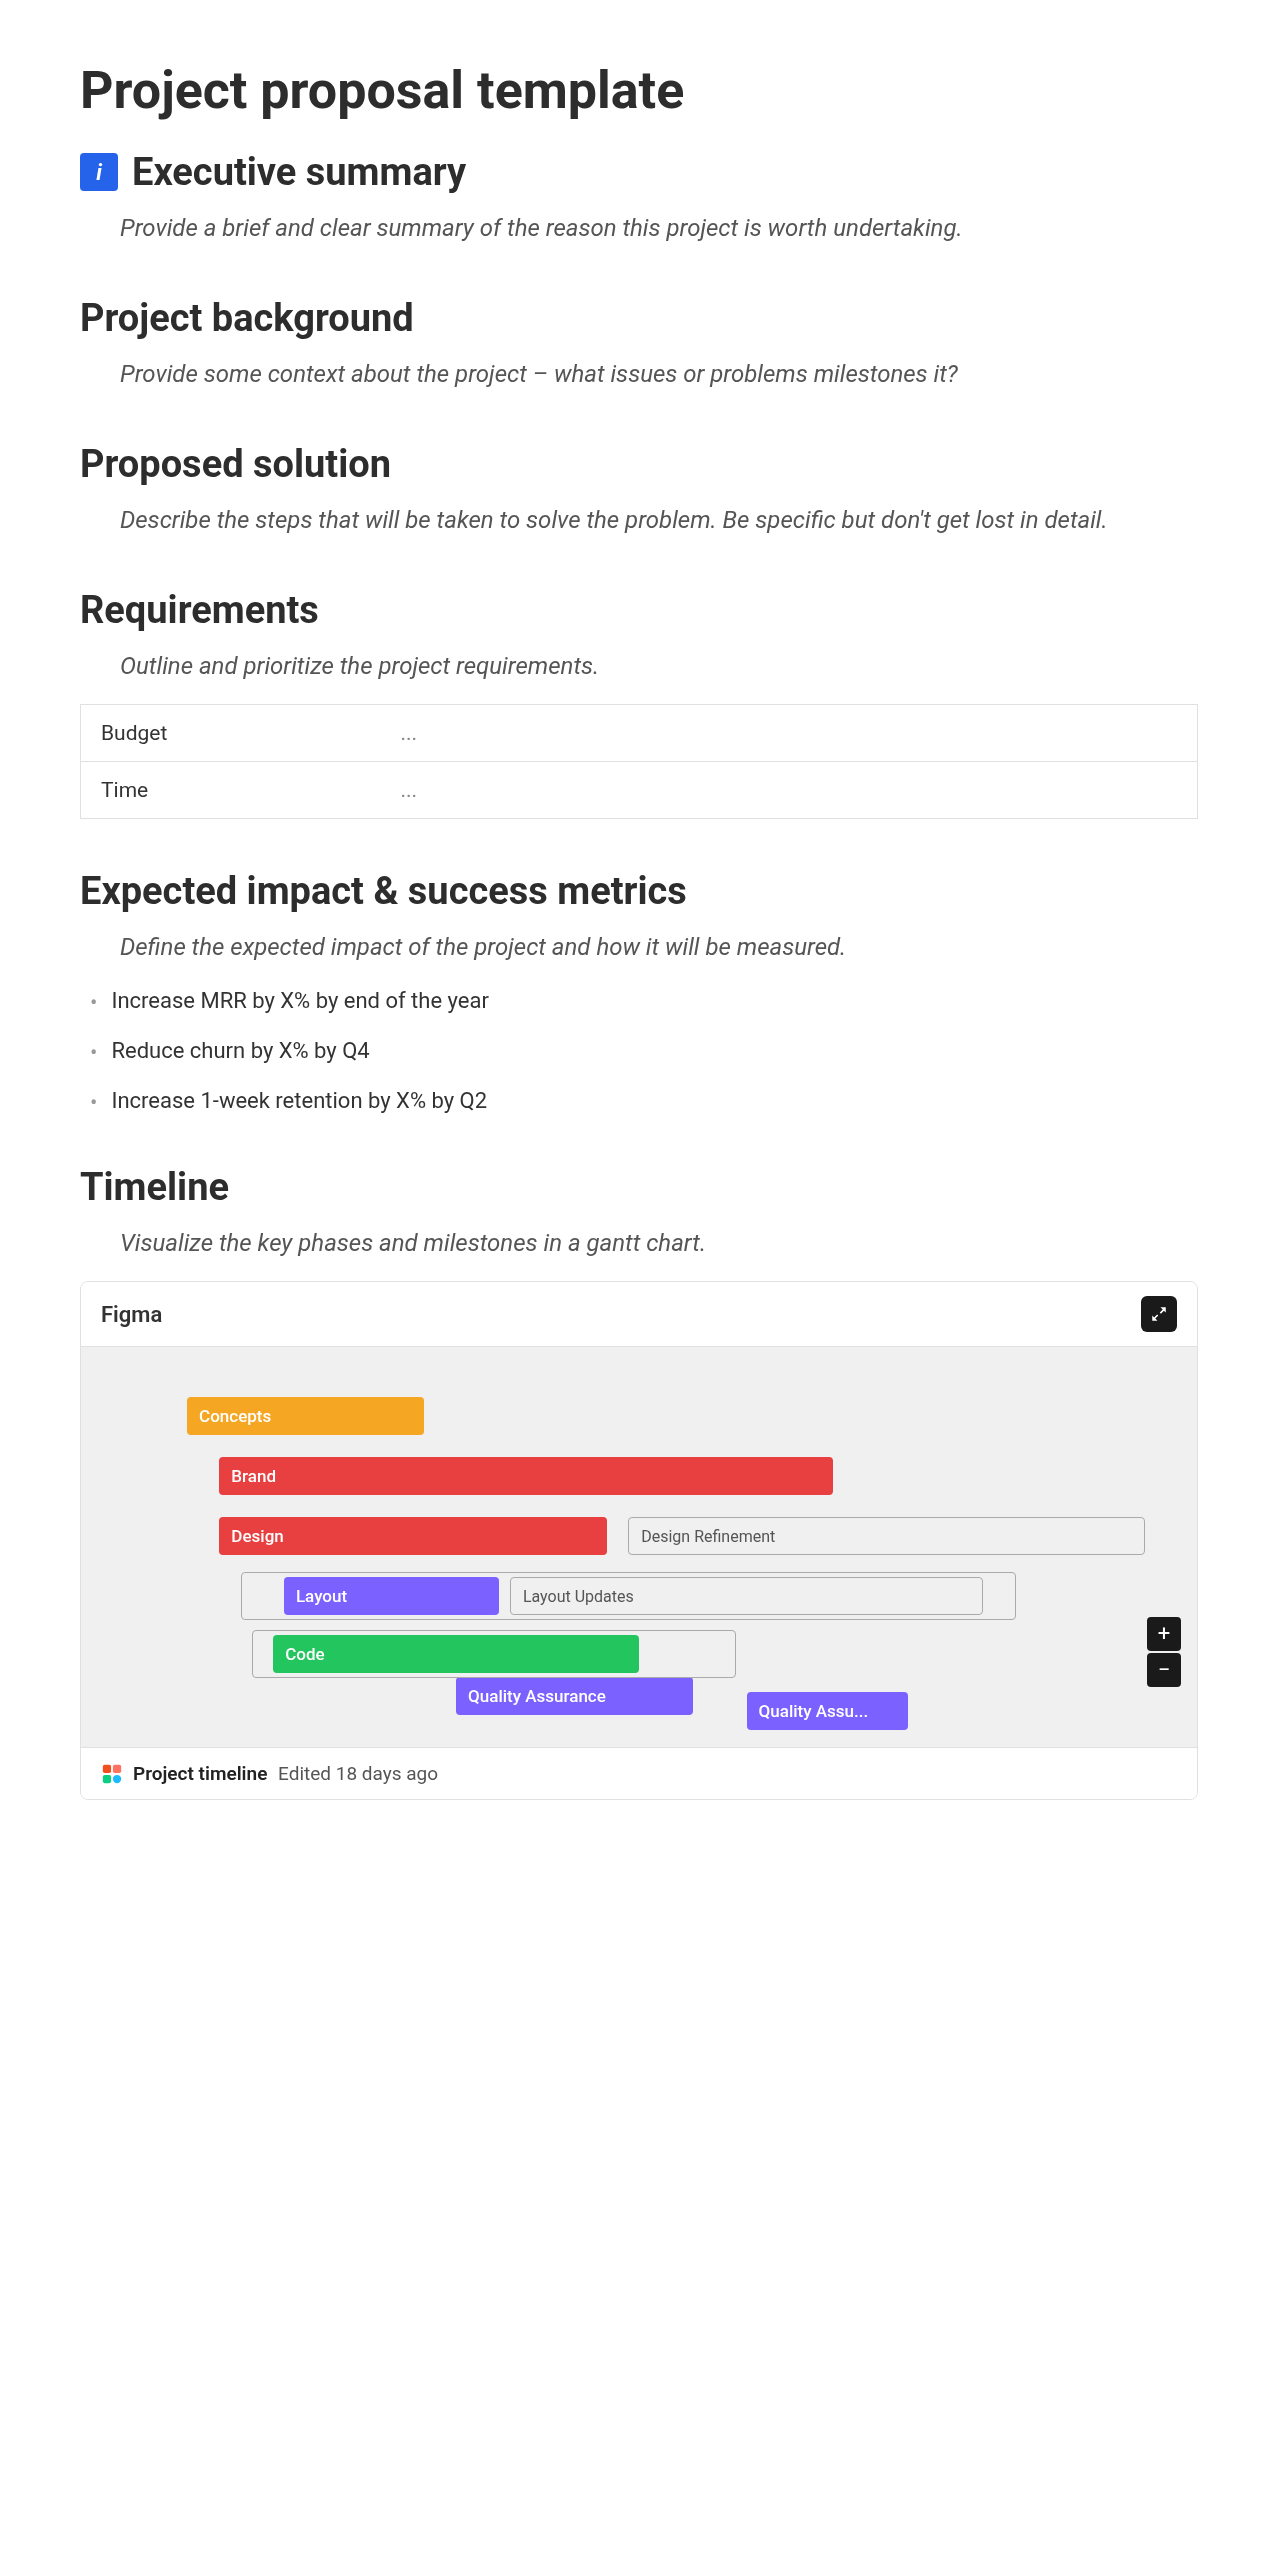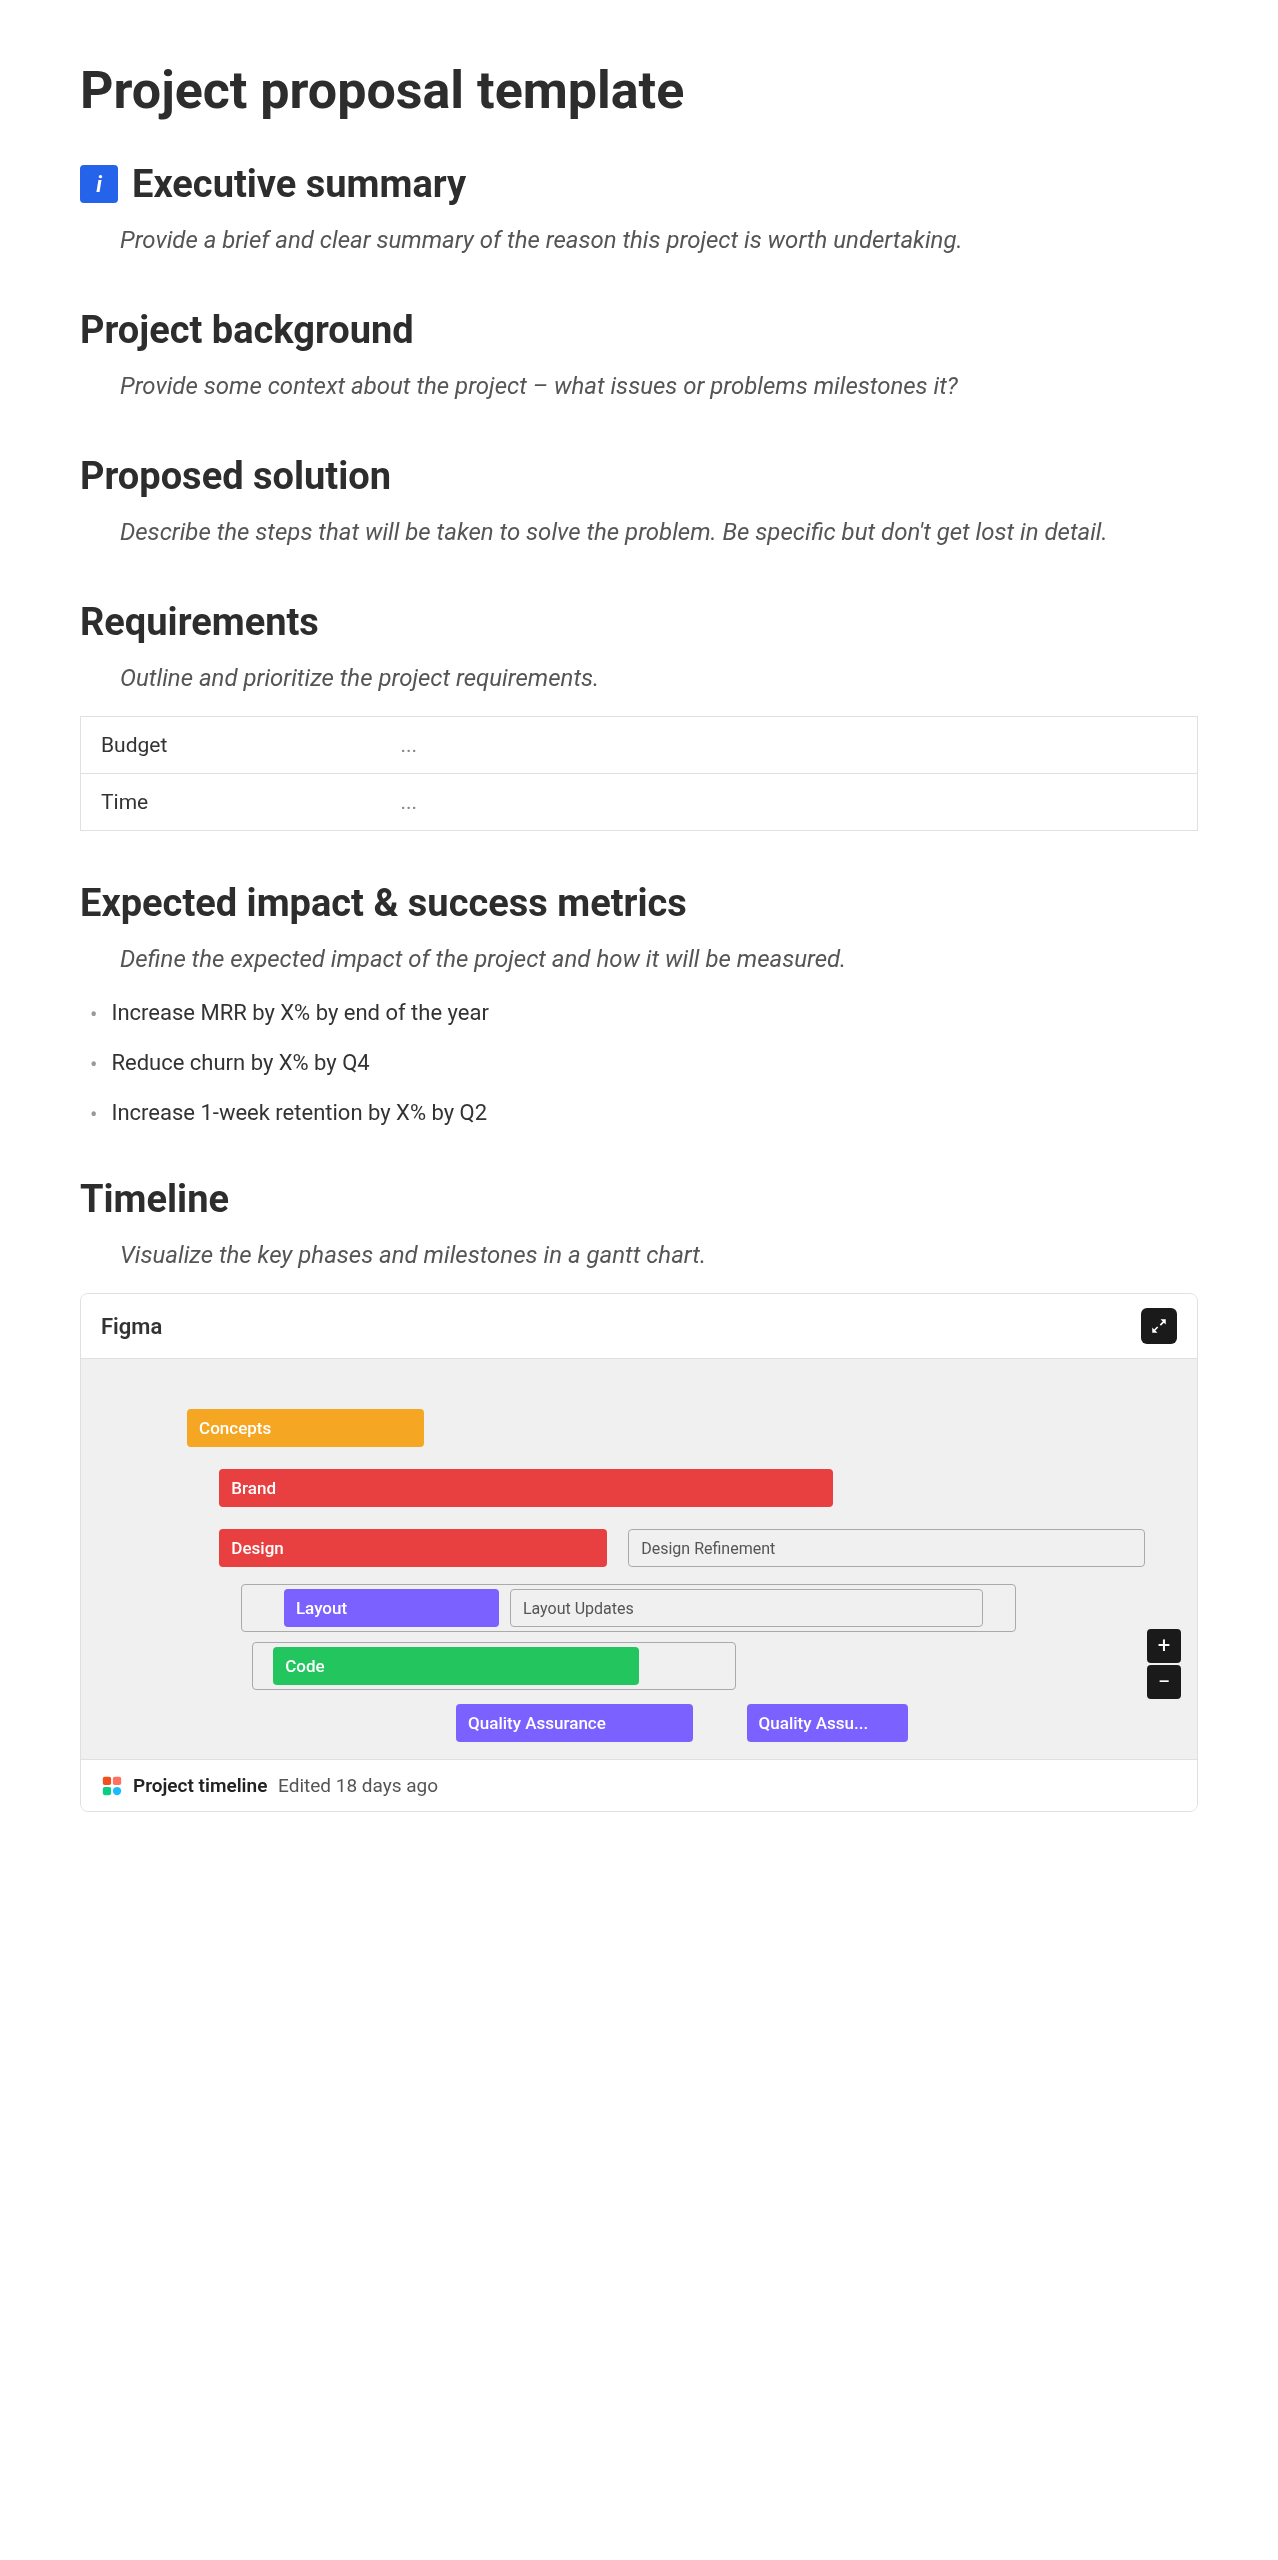--- a/index.html
+++ b/index.html
@@ -14,21 +14,21 @@
       color: #1a1a1a;
       width: 1278px;
       min-height: 2560px;
       padding: 60px 80px 80px 80px;
     }
 
     .page-title {
       font-size: 52px;
       font-weight: 700;
       color: #2d2d2d;
-      margin-bottom: 40px;
+      margin-bottom: 28px;
       line-height: 1.2;
     }
 
     .section {
       margin-bottom: 50px;
     }
 
     .section-heading {
       display: flex;
       align-items: center;
@@ -359,21 +359,21 @@
 
     <div class="figma-content">
       <div class="gantt-chart" id="gantt-chart">
       <div class="gantt-row" style="left: 8%; width: 22%; top: 20px; background-color: rgb(245, 166, 35);">Concepts</div>
           <div class="gantt-row" style="left: 11%; width: 57%; top: 80px; background-color: rgb(232, 64, 64);">Brand</div>
           <div class="gantt-row" style="left: 11%; width: 36%; top: 140px; background-color: rgb(232, 64, 64);">Design</div>
           <div class="gantt-row-outline" style="left: 49%; width: 48%; top: 140px; color: rgb(85, 85, 85);">Design Refinement</div>
           <div class="gantt-row" style="left: 17%; width: 20%; top: 200px; background-color: rgb(123, 97, 255);">Layout</div>
           <div class="gantt-row-outline" style="left: 38%; width: 44%; top: 200px; color: rgb(85, 85, 85);">Layout Updates</div>
           <div class="gantt-row" style="left: 16%; width: 34%; top: 258px; background-color: rgb(34, 197, 94);">Code</div>
-          <div class="gantt-row" style="left: 33%; width: 22%; top: 315px; background-color: rgb(123, 97, 255);">Quality Assurance</div>
+          <div class="gantt-row" style="left: 33%; width: 22%; top: 300px; background-color: rgb(123, 97, 255);">Quality Assurance</div>
           <div class="gantt-row" style="left: 60%; width: 15%; top: 315px; background-color: rgb(123, 97, 255);">Quality Assu...</div>
           <div class="gantt-container-outline" style="left: 13%; width: 72%; top: 195px; height: 48px;"></div>
           <div class="gantt-container-outline" style="left: 14%; width: 45%; top: 253px; height: 48px;"></div>
         </div>
 
       <div class="zoom-controls">
         <div class="zoom-btn">+</div>
         <div class="zoom-btn">−</div>
       </div>
     </div>

